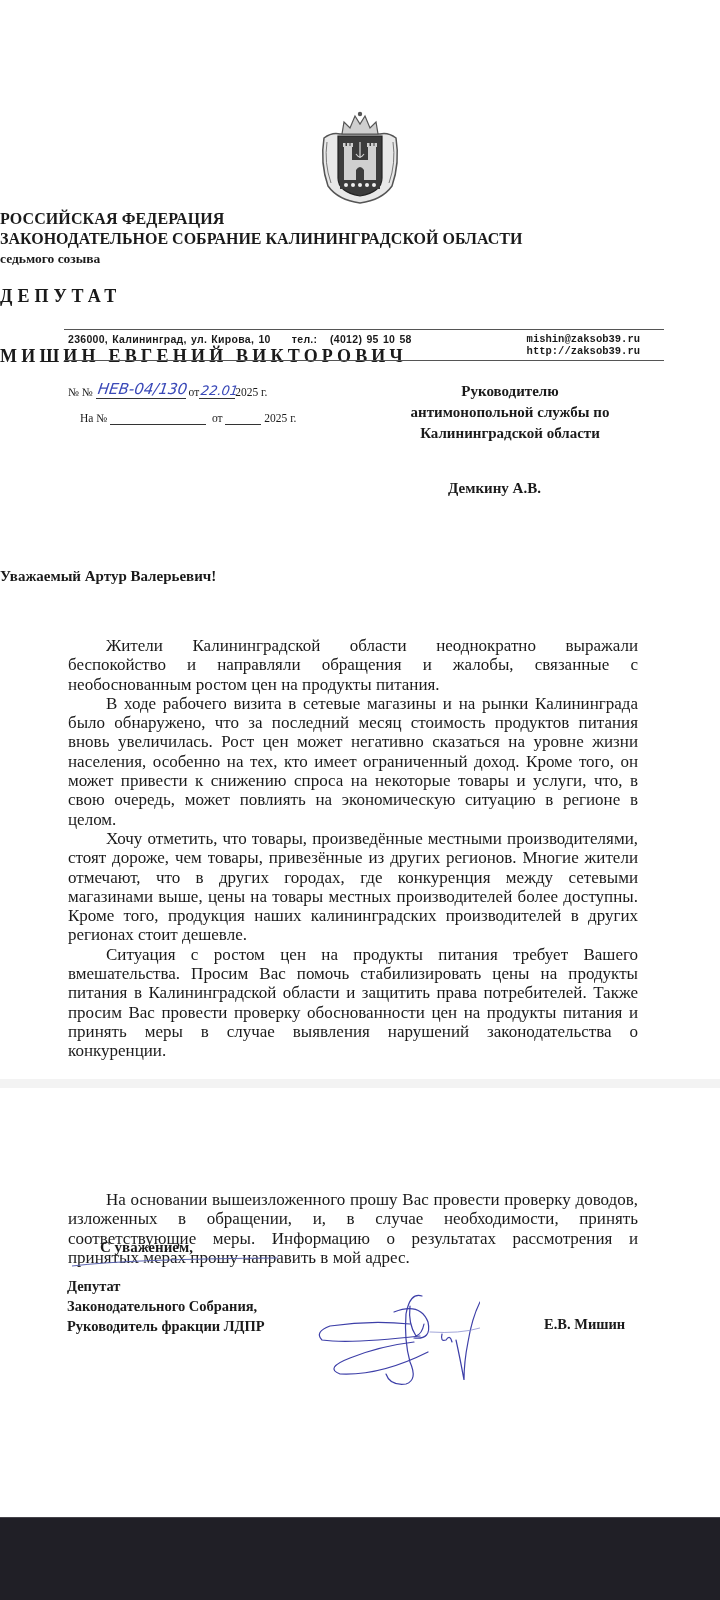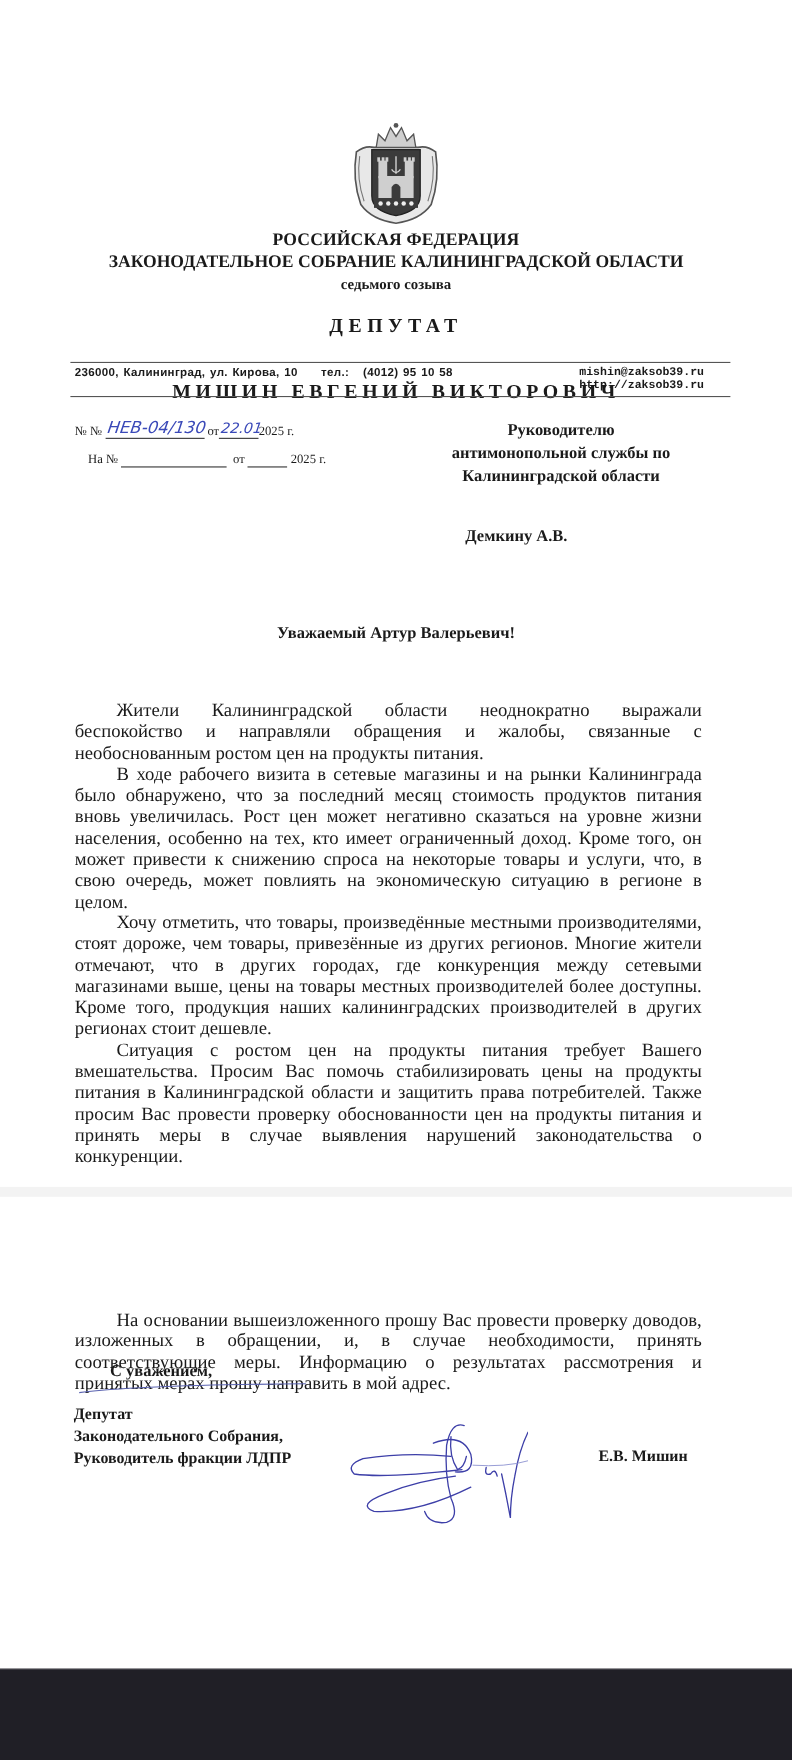--- a/index.html
+++ b/index.html
@@ -2,21 +2,21 @@
 <html><head>
 <meta charset="utf-8">
 <style>
   html, body { margin:0; padding:0; }
   body {
     width:720px; height:1600px; position:relative; overflow:hidden;
     background:#ffffff; color:#1a1a1a;
     font-family:"Liberation Serif", "DejaVu Serif", serif;
   }
   .abs { position:absolute; }
-  .center { left:0; width:720px; text-align:center; }
+  .center { left:0; width:720px; }
 
   
   #coat { left:318px; top:108px; width:84px; height:96px; }
   #org-line1 { top:210px; font-size:16px; font-weight:bold; letter-spacing:0.1px; }
   #org-line2 { top:230px; font-size:16px; font-weight:bold; }
   #org-line3 { top:251px; font-size:13.5px; font-weight:bold; }
   #dep-title { top:286px; font-size:18px; font-weight:bold; letter-spacing:5px; }
   #dep-name  { top:306px; font-size:18px; font-weight:bold; letter-spacing:4.2px;margin-top:40px; }
   .rule { left:64px; width:600px; height:0; border-top:1.6px solid #555; }
   #rule1 { top:329px; }
@@ -26,21 +26,21 @@
 
   
   .ref { font-size:11.5px; }
   #ref1 { left:68px; top:386px; }
   #ref2 { left:80px; top:412px; }
   .blank { display:inline-block; border-bottom:1px solid #333; position:relative; vertical-align:baseline; }
   .hand { position:absolute; left:2px; bottom:0px; font-family:"DejaVu Sans", sans-serif; font-style:italic; color:#3a49b8; font-size:15px; white-space:nowrap; transform:skewX(-8deg); }
 
   
   #addressee { left:390px; width:240px; top:381px; font-size:15px; font-weight:bold; text-align:center; line-height:21px; }
-  #addressee-name { left:423px; top:480px; font-size:15px; font-weight:bold; }
+  #addressee-name { left:448px; top:480px; font-size:15px; font-weight:bold; }
 
   
   #salutation { top:568px; font-size:15px; font-weight:bold; }
   .body-text { left:68px; width:570px; font-size:17px; line-height:19.3px; text-align:justify;margin-top:48px; }
   .body-text p { margin:0; text-indent:38px; }
   #body1 { top:588px; }
 
   #separator { left:0; top:1079px; width:720px; height:9px; background:#f3f3f3; }
 
   #body2 { top:1142px; }

